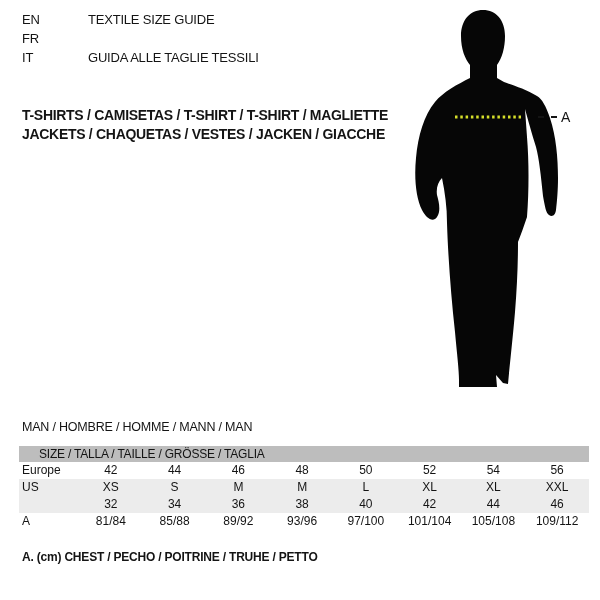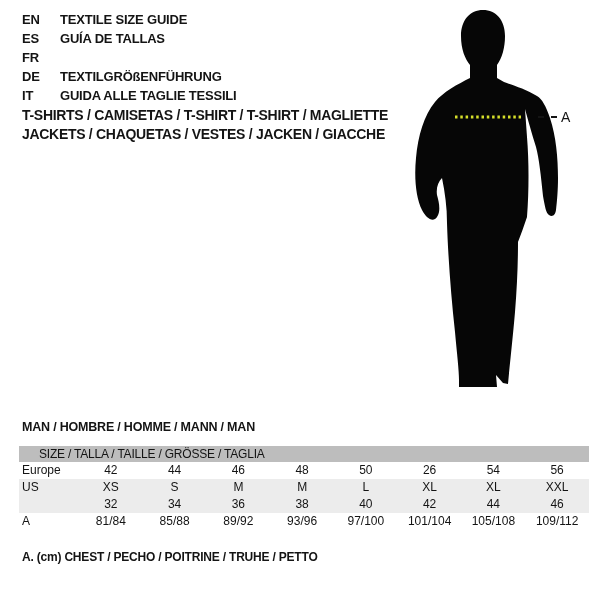--- a/index.html
+++ b/index.html
@@ -4,38 +4,38 @@
 <style>
   html,body { margin:0; padding:0; background:#fff; }
   .canvas {
     position:relative; width:600px; height:600px; background:#ffffff;
     font-family:"Liberation Sans", sans-serif; color:#141414; overflow:hidden;
   }
 
   
   .lang-list { position:absolute; left:22px; top:10px; }
   .lang-row { display:flex; height:19px; align-items:center;
-              font-size:13px; font-weight:bold; letter-spacing:-0.2px; }
+              font-size:13px; font-weight:normal; letter-spacing:-0.2px;gap:28px; }
   .lang-code { width:38px; }
 
   
   .categories { position:absolute; left:22px; top:106px;
                 font-size:14px; font-weight:bold; line-height:19px; letter-spacing:-0.3px; }
 
   
   .figure-wrap { position:absolute; left:408px; top:6px; width:190px; height:392px; }
   .figure-wrap svg { position:absolute; left:0; top:0; }
   .chest-line { stroke: var(--dot-color, #d6df2a); }
   .measure-dash { position:absolute; left:130px; top:110px; width:19px; height:0;
                   border-top:2px dashed #141414; }
   .measure-label { position:absolute; left:153px; top:103px; font-size:14px; }
 
   
   .section-title { position:absolute; left:22px; top:420px;
-                   font-size:12.5px; font-weight:bold; letter-spacing:-0.2px; }
+                   font-size:12.5px; font-weight:normal; letter-spacing:-0.2px; }
 
   
   .size-table { position:absolute; left:19px; top:446px; width:570px; font-size:12px; }
   .t-header { background:var(--header-bg,#bdbdbd); height:16px; line-height:16px;
               padding-left:20px; letter-spacing:-0.2px; }
   .trow { display:grid; grid-template-columns:60px repeat(8, 1fr);
           height:17px; line-height:17px; }
   .trow.shade { background:var(--shade-bg,#ececec); }
   .rlabel { text-align:left; padding-left:3px; }
   .cell { text-align:center; }
@@ -48,29 +48,21 @@
 <body>
 
 <div class="canvas">
 
   <div class="lang-list">
     <div class="lang-row">
       <span class="lang-code">EN</span>
       <span class="lang-label">TEXTILE SIZE GUIDE</span>
     </div>
     <div class="lang-row">
-      <span class="lang-code">ES</span>
-      <span class="lang-label">GUÍA DE TALLAS</span>
-    </div>
-    <div class="lang-row">
       <span class="lang-code">FR</span>
-    </div>
-    <div class="lang-row">
-      <span class="lang-code">DE</span>
-      <span class="lang-label">TEXTILGRÖßENFÜHRUNG</span>
     </div>
     <div class="lang-row">
       <span class="lang-code">IT</span>
       <span class="lang-label">GUIDA ALLE TAGLIE TESSILI</span>
     </div>
   </div>
 
   <div class="categories">
     <div>T-SHIRTS / CAMISETAS / T-SHIRT / T-SHIRT / MAGLIETTE</div>
     <div>JACKETS / CHAQUETAS / VESTES / JACKEN / GIACCHE</div>
@@ -126,21 +118,21 @@
   <div class="size-table">
     <div class="t-header">SIZE / TALLA / TAILLE / GRÖSSE / TAGLIA</div>
 
     <div class="trow">
       <span class="rlabel">Europe</span>
       <span class="cell">42</span>
       <span class="cell">44</span>
       <span class="cell">46</span>
       <span class="cell">48</span>
       <span class="cell">50</span>
-      <span class="cell">26</span>
+      <span class="cell">52</span>
       <span class="cell">54</span>
       <span class="cell">56</span>
     </div>
 
     <div class="trow shade">
       <span class="rlabel">US</span>
       <span class="cell">XS</span>
       <span class="cell">S</span>
       <span class="cell">M</span>
       <span class="cell">M</span>

